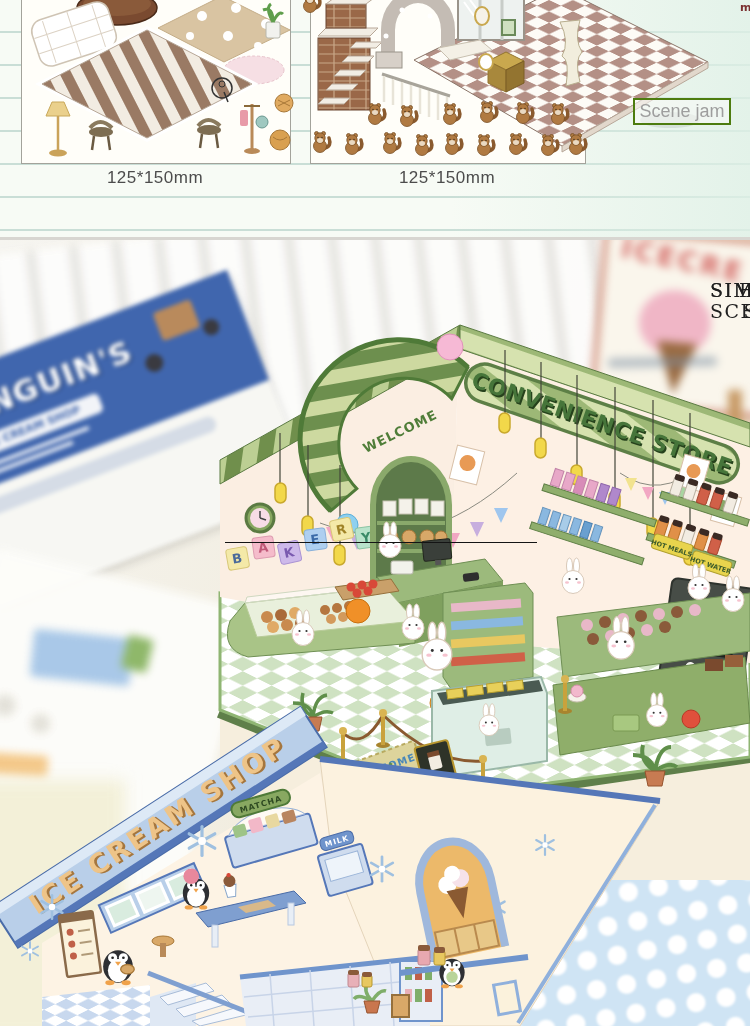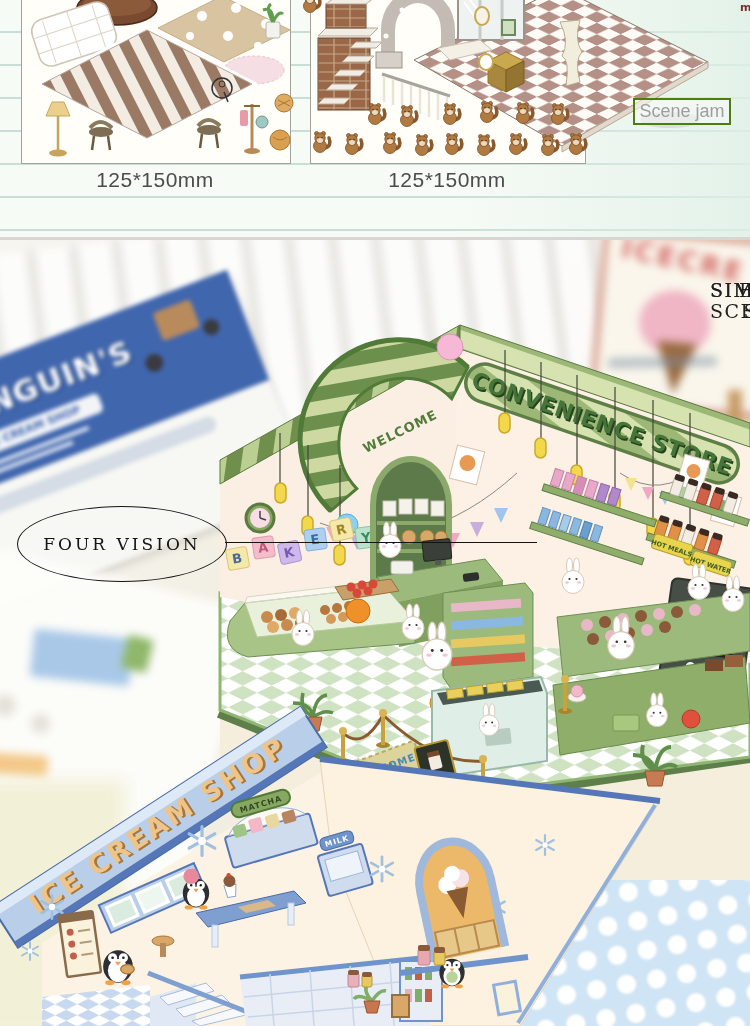--- a/index.html
+++ b/index.html
@@ -4,21 +4,21 @@
 <style>
   html,body{margin:0;padding:0;background:#fff;}
   #stage{position:relative;width:750px;height:1026px;overflow:hidden;font-family:"DejaVu Sans",sans-serif;}
   
   .top-paper{position:absolute;left:0;top:0;width:750px;height:240px;
     background-color:#f7fbf5;
     background-image:linear-gradient(90deg,rgba(234,246,238,0) 60%,rgba(222,240,230,.8) 100%),
       repeating-linear-gradient(to bottom,rgba(0,0,0,0) 0px,rgba(0,0,0,0) 31.5px,#c9ded6 31.5px,#c9ded6 33px);}
   .product-card{position:absolute;top:0;height:163px;background:#fffef9;border:1px solid #a3a39b;border-top:none;}
   .size-label{position:absolute;top:168px;height:22px;text-align:center;
-    font-family:"Liberation Sans",sans-serif;font-size:21px;color:#4c4c4c;letter-spacing:.5px;}
+    font-family:"Liberation Sans",sans-serif;font-size:17px;color:#4c4c4c;letter-spacing:.5px;}
   .scene-jam{position:absolute;left:633px;top:98px;width:94px;height:23px;border:2px solid #4d7c0f;
     background:rgba(250,250,247,.55);color:#9e9e9e;font-size:18px;line-height:23px;text-align:center;
     font-family:"Liberation Sans",sans-serif;}
   .corner-m{position:absolute;left:740px;top:1px;font-size:11px;color:#7a3030;font-weight:bold;}
   .section-divider{position:absolute;left:0;top:237px;width:750px;height:4px;background:#d8d6d1;}
   
   .hero{position:absolute;left:0;top:240px;width:750px;height:786px;overflow:hidden;
     background:linear-gradient(110deg,#f6f5f0 0%,#f2eee2 40%,#efe7d3 65%,#e6dbc2 88%,#d9cdb0 100%);}
   .hero *{position:absolute;}
   .kbd{left:-40px;top:-20px;width:660px;height:230px;transform:rotate(-7deg);filter:blur(5px);opacity:.95;
@@ -899,23 +899,20 @@
       </g>
       <g>
         <rect x="418" y="204" width="12" height="16" rx="2" fill="#e8a8b0" stroke="#c08890"></rect>
           <rect x="418" y="200" width="12" height="6" rx="2" fill="#8a5a3a"></rect>
         <rect x="434" y="206" width="11" height="14" rx="2" fill="#e8c860" stroke="#b89830"></rect>
           <rect x="434" y="202" width="11" height="6" rx="2" fill="#8a5a3a"></rect>
       </g>
       <rect x="496" y="238" width="22" height="30" fill="#fbf2dc" stroke="#8fb0dc" stroke-width="3" transform="rotate(-10 507 253)"></rect>
     </svg>
 
-    <div class="vision-ellipse">
-      <span>FOUR VISION</span>
-    </div>
     <div class="leader-line"></div>
     <div class="tagline">
       <div>FUN SCENE</div>
       <div>SIMULATION STICKERS</div>
       <div>SIMNO</div>
     </div>
   </div>
 </div>
 
 </body></html>

